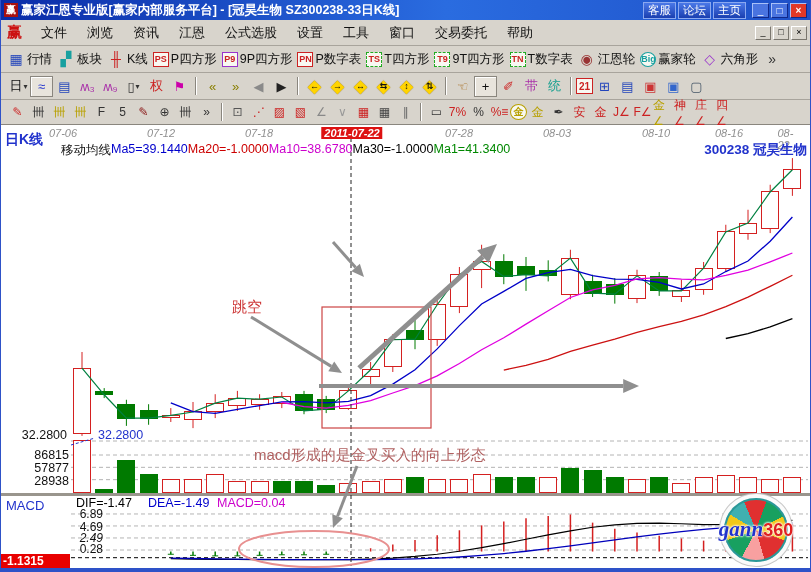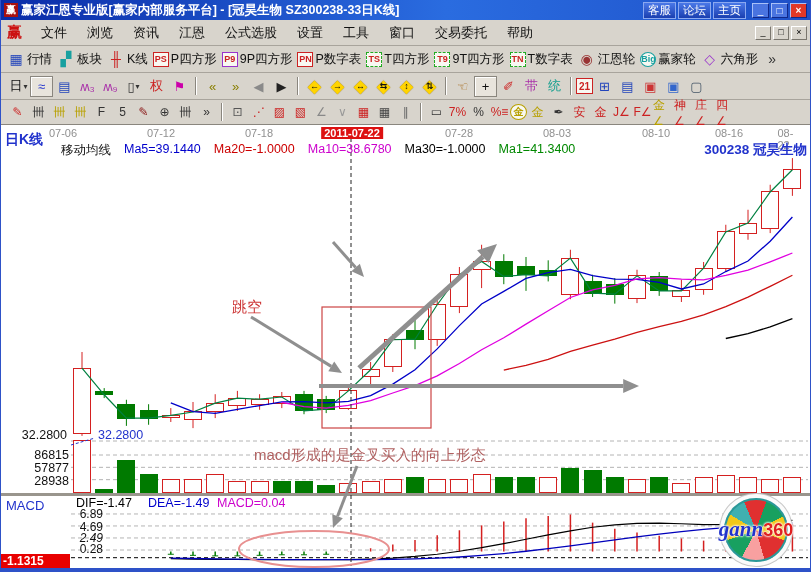--- a/index.html
+++ b/index.html
@@ -46,24 +46,24 @@
   .tbtn.b2{border:1.5px solid;font-size:10px;font-weight:bold;width:17px;height:16px;background:#f8f8f2;}
   .tsep{width:2px;height:18px;border-left:1px solid #8a867e;border-right:1px solid #fff;margin:0 4px;}
   .dd{font-size:8px;color:#333;margin-left:1px;}
   .dia-bg{font-style:normal;color:#ffd400;font-size:18px;line-height:21px;text-shadow:0 0 1px #806000;}
   .dia-ar{font-style:normal;position:absolute;left:0;top:0;width:100%;height:100%;text-align:center;
           line-height:21px;font-size:9px;font-weight:bold;color:#111;}
   
   .chart{position:absolute;left:0;top:125px;width:811px;height:447px;background:#fff;}
   .chart svg{position:absolute;left:0;top:0;z-index:1;}
   .chart .txt{position:absolute;z-index:3;white-space:nowrap;}
-  .xdate{position:absolute;top:2px;transform:translateX(-50%);font-size:11px;color:#909090;z-index:3;}
+  .xdate{position:absolute;top:2px;transform:translateX(-50%);font-size:11px;color:#909090;z-index:3;font-style:italic;}
   .xdate.hl{background:#dd1111;color:#fff;padding:0 3px;font-weight:bold;}
   .klabel{left:4px;top:6px;font-size:14px;font-weight:bold;color:#2233cc;}
-  .legend{left:60px;top:17px;display:flex;gap:13px;font-size:12.5px;z-index:3;position:absolute;}
+  .legend{left:60px;top:17px;display:flex;font-size:12.5px;z-index:3;position:absolute;}
   .leg-title{color:#111;}
   .stock{right:5px;top:16px;font-size:13.5px;font-weight:bold;color:#2233cc;}
   .ann{font-size:15px;color:#cc3333;z-index:3;}
   .ann-pattern{left:280px;top:96px;}
   .ann-gap{left:231px;top:173px;}
   .ann-macd{left:253px;top:321px;color:#b06060;}
   .plabel{left:6px;top:303px;width:60px;text-align:right;font-size:12.5px;color:#111;}
   .pcall{left:97px;top:303px;font-size:12.5px;color:#2233cc;}
   .vlabels span{position:absolute;left:8px;width:60px;text-align:right;font-size:12.5px;color:#111;z-index:3;}
   .macdname{left:5px;top:373px;font-size:13px;font-weight:normal;color:#2233cc;}

